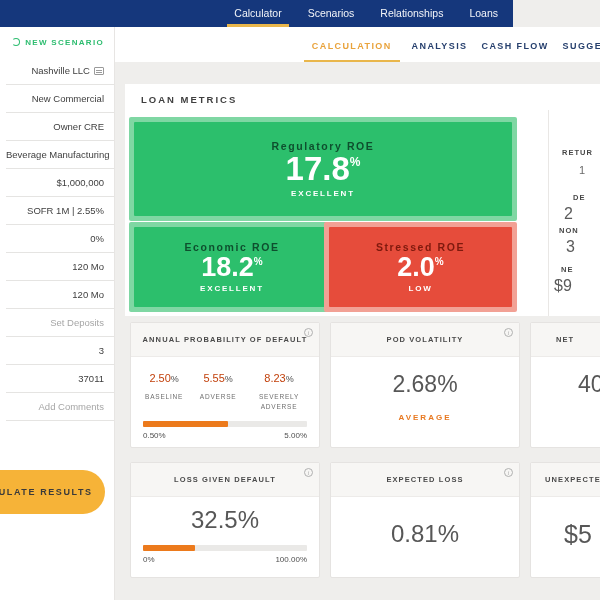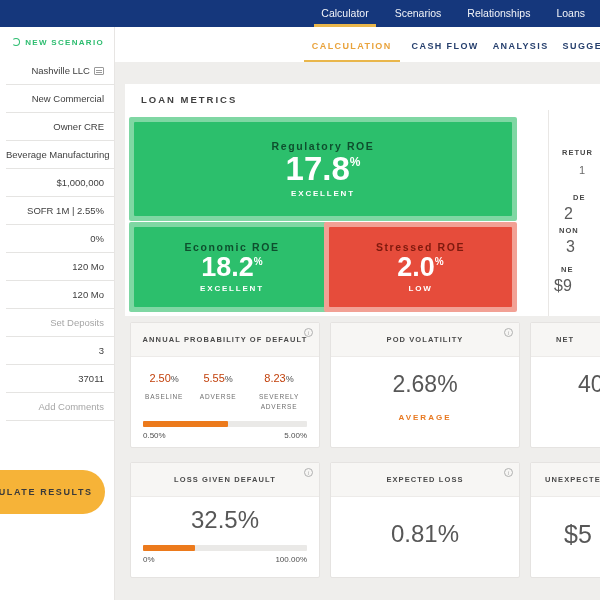--- a/index.html
+++ b/index.html
@@ -5,21 +5,21 @@
   * { margin:0; padding:0; box-sizing:border-box; }
   html,body { width:600px; height:600px; overflow:hidden; }
   body {
     font-family:"Liberation Sans", sans-serif;
     background:#EFEEEC;
     position:relative;
     color:#4B4B4B;
   }
   
   .topnav {
-    position:absolute; left:0; top:0; width:600px; height:27px;
+    position:absolute; left:0; top:0; width:513px; height:27px;
     background:#15377C; display:flex; justify-content:flex-end; align-items:stretch;
     padding-right:2px; z-index:30;padding-left:21px;
   }
   .nav-item {
     position:relative; color:#F2F4F8; font-size:10.5px; line-height:26px;
     padding:0 13px; cursor:pointer;
   }
   .nav-item.active::after {
     content:""; position:absolute; left:6px; right:6px; bottom:0; height:3px;
     background:#E9B64B;
@@ -169,22 +169,22 @@
   <div class="field">3</div>
   <div class="field">37011</div>
   <div class="field ph">Add Comments</div>
   <button class="calc-btn">CALCULATE RESULTS</button>
 </aside>
 
 <main class="main">
 
   <div class="tabsrow">
     <div class="tab active">CALCULATION</div>
+    <div class="tab">ANALYSIS</div>
     <div class="tab">CASH FLOW</div>
-    <div class="tab">ANALYSIS</div>
     <div class="tab last">SUGGESTIONS</div>
   </div>
 
   <section class="loan-panel">
     <div class="panel-title">LOAN METRICS</div>
 
     <div class="roe-card roe-big">
       <div class="inner">
         <div class="roe-label">Regulatory ROE</div>
         <div class="roe-value"><span>17.8</span><span class="roe-unit">%</span></div>

